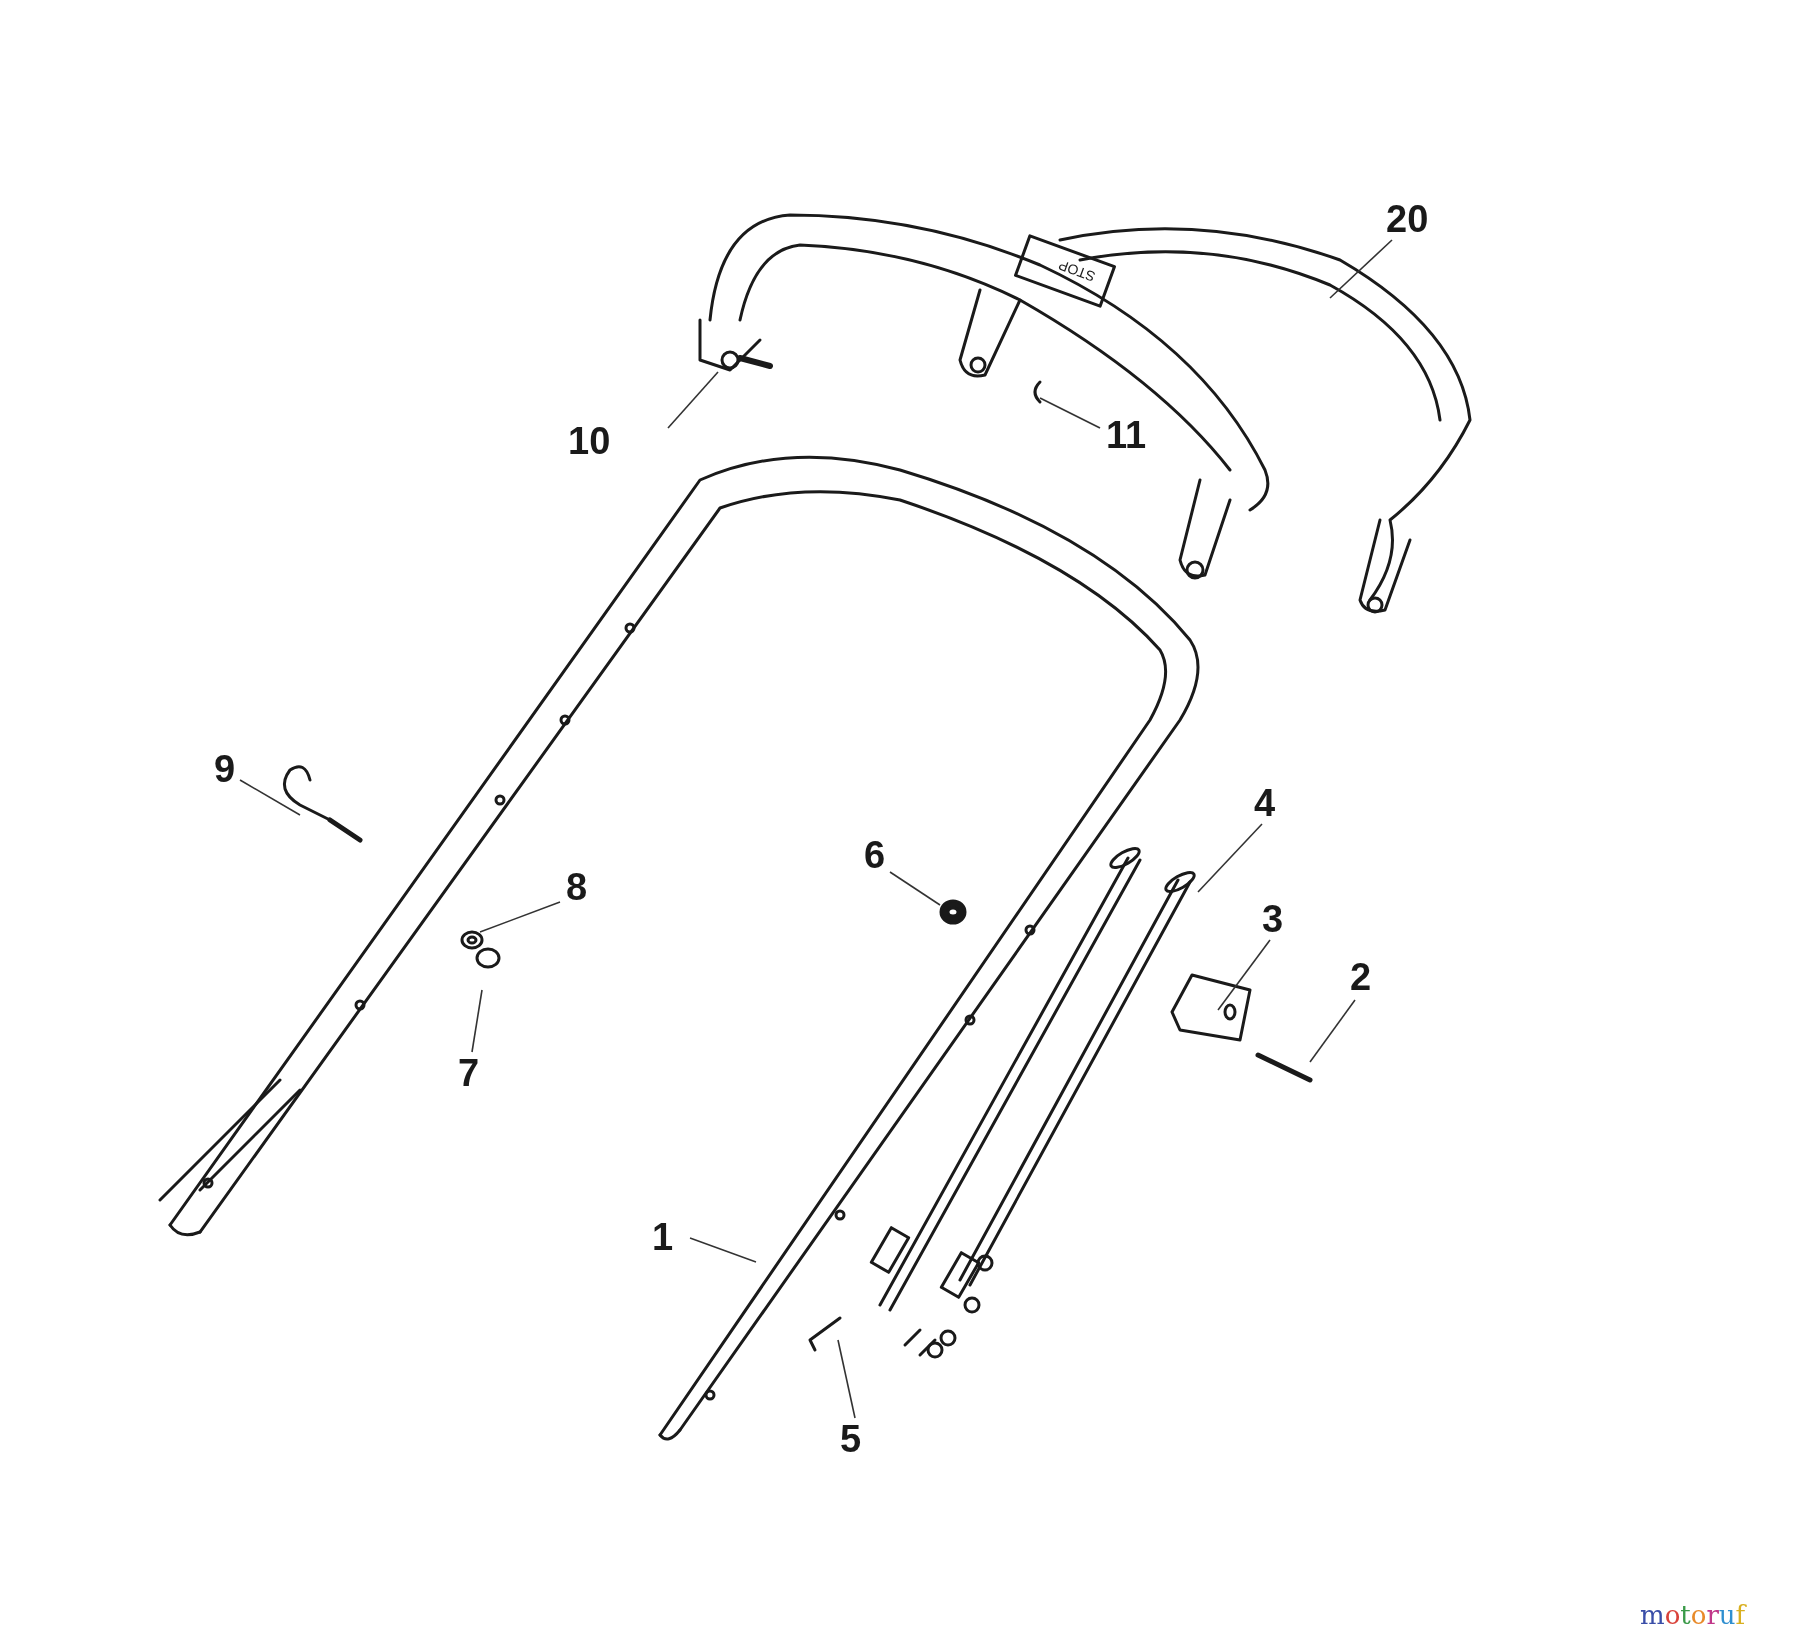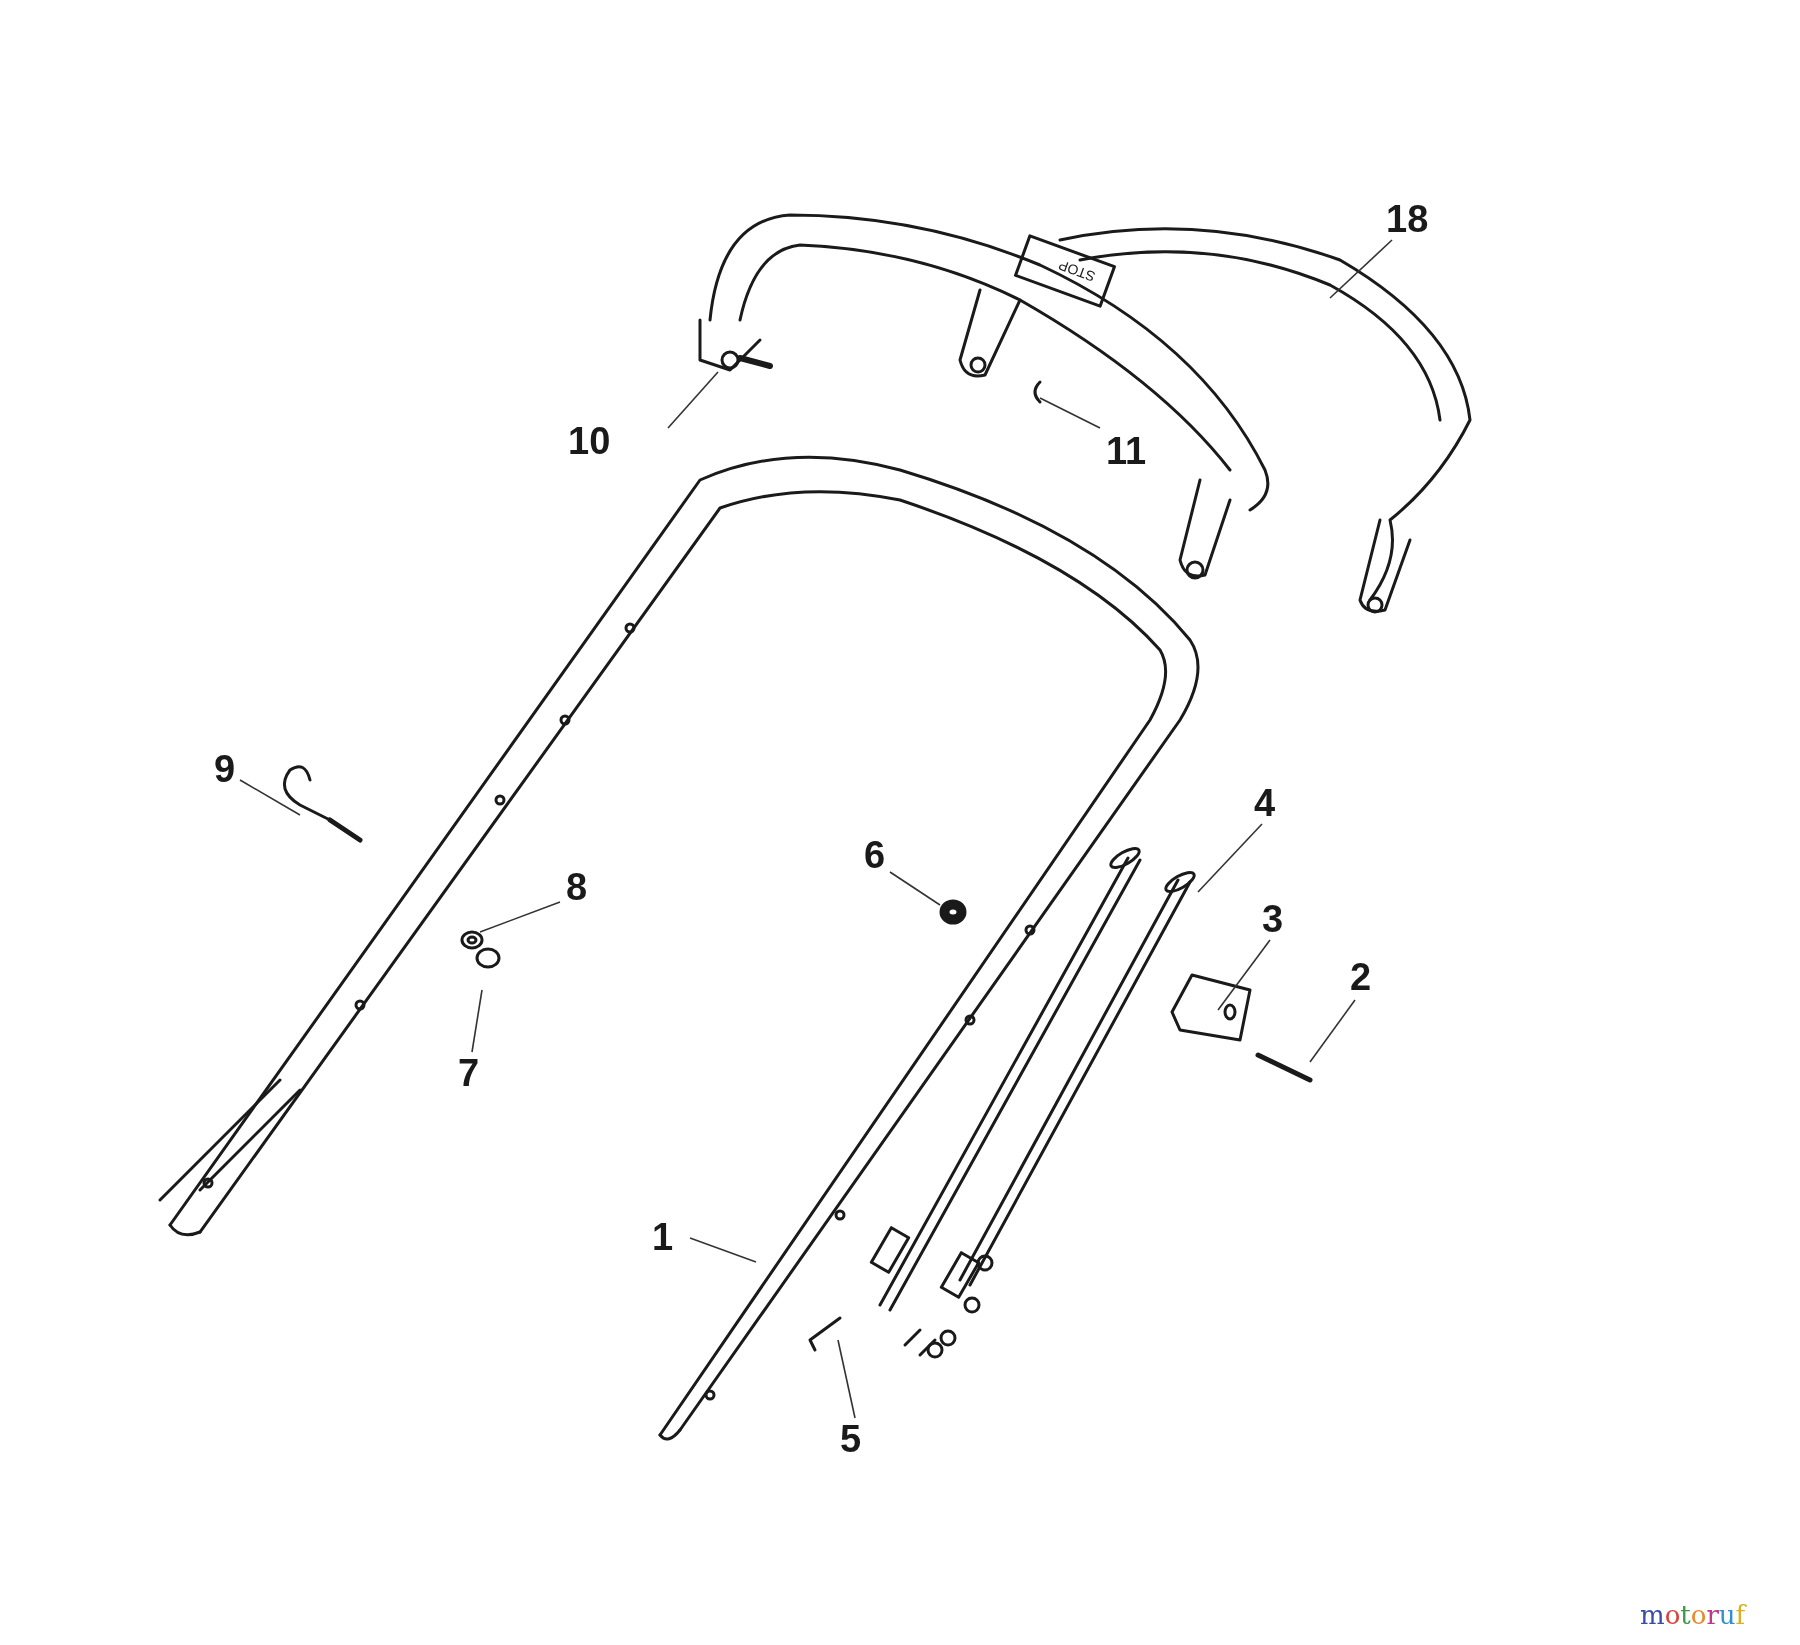--- a/index.html
+++ b/index.html
@@ -119,20 +119,20 @@
       <div class="callout" style="left: 652px; top: 1218px;">1</div>
       <div class="callout" style="left: 1350px; top: 958px;">2</div>
       <div class="callout" style="left: 1262px; top: 900px;">3</div>
       <div class="callout" style="left: 1254px; top: 784px;">4</div>
       <div class="callout" style="left: 840px; top: 1420px;">5</div>
       <div class="callout" style="left: 864px; top: 836px;">6</div>
       <div class="callout" style="left: 458px; top: 1054px;">7</div>
       <div class="callout" style="left: 566px; top: 868px;">8</div>
       <div class="callout" style="left: 214px; top: 750px;">9</div>
       <div class="callout" style="left: 568px; top: 422px;">10</div>
-      <div class="callout" style="left: 1106px; top: 432px;">11</div>
-      <div class="callout" style="left: 1386px; top: 200px;">18</div>
+      <div class="callout" style="left: 1106px; top: 416px;">11</div>
+      <div class="callout" style="left: 1386px; top: 200px;">20</div>
     </div>
 
   <div class="wm">
     <span id="wm-letters"><span style="color: rgb(58, 78, 168);">m</span><span style="color: rgb(217, 66, 58);">o</span><span style="color: rgb(58, 154, 72);">t</span><span style="color: rgb(232, 138, 42);">o</span><span style="color: rgb(192, 56, 138);">r</span><span style="color: rgb(47, 143, 208);">u</span><span style="color: rgb(217, 176, 32);">f</span></span>
   </div>
 </div>
 
 </body></html>

